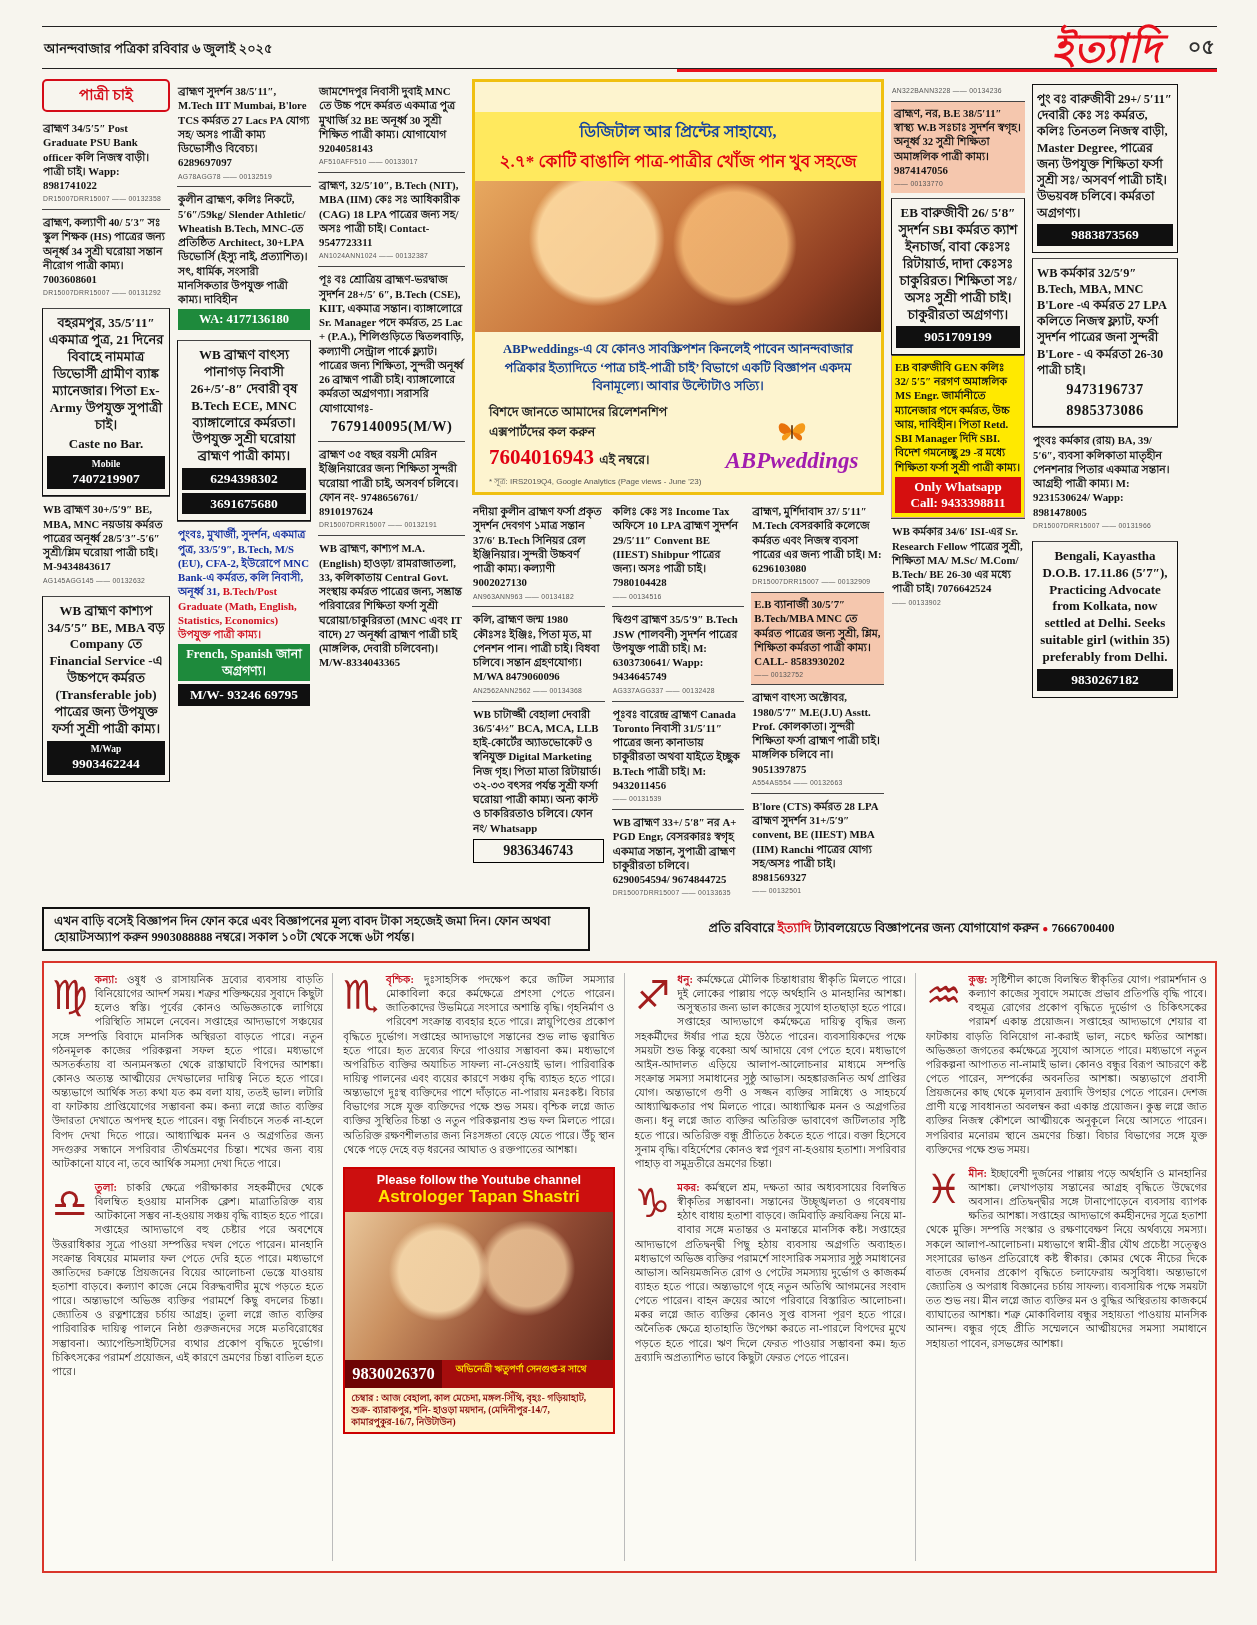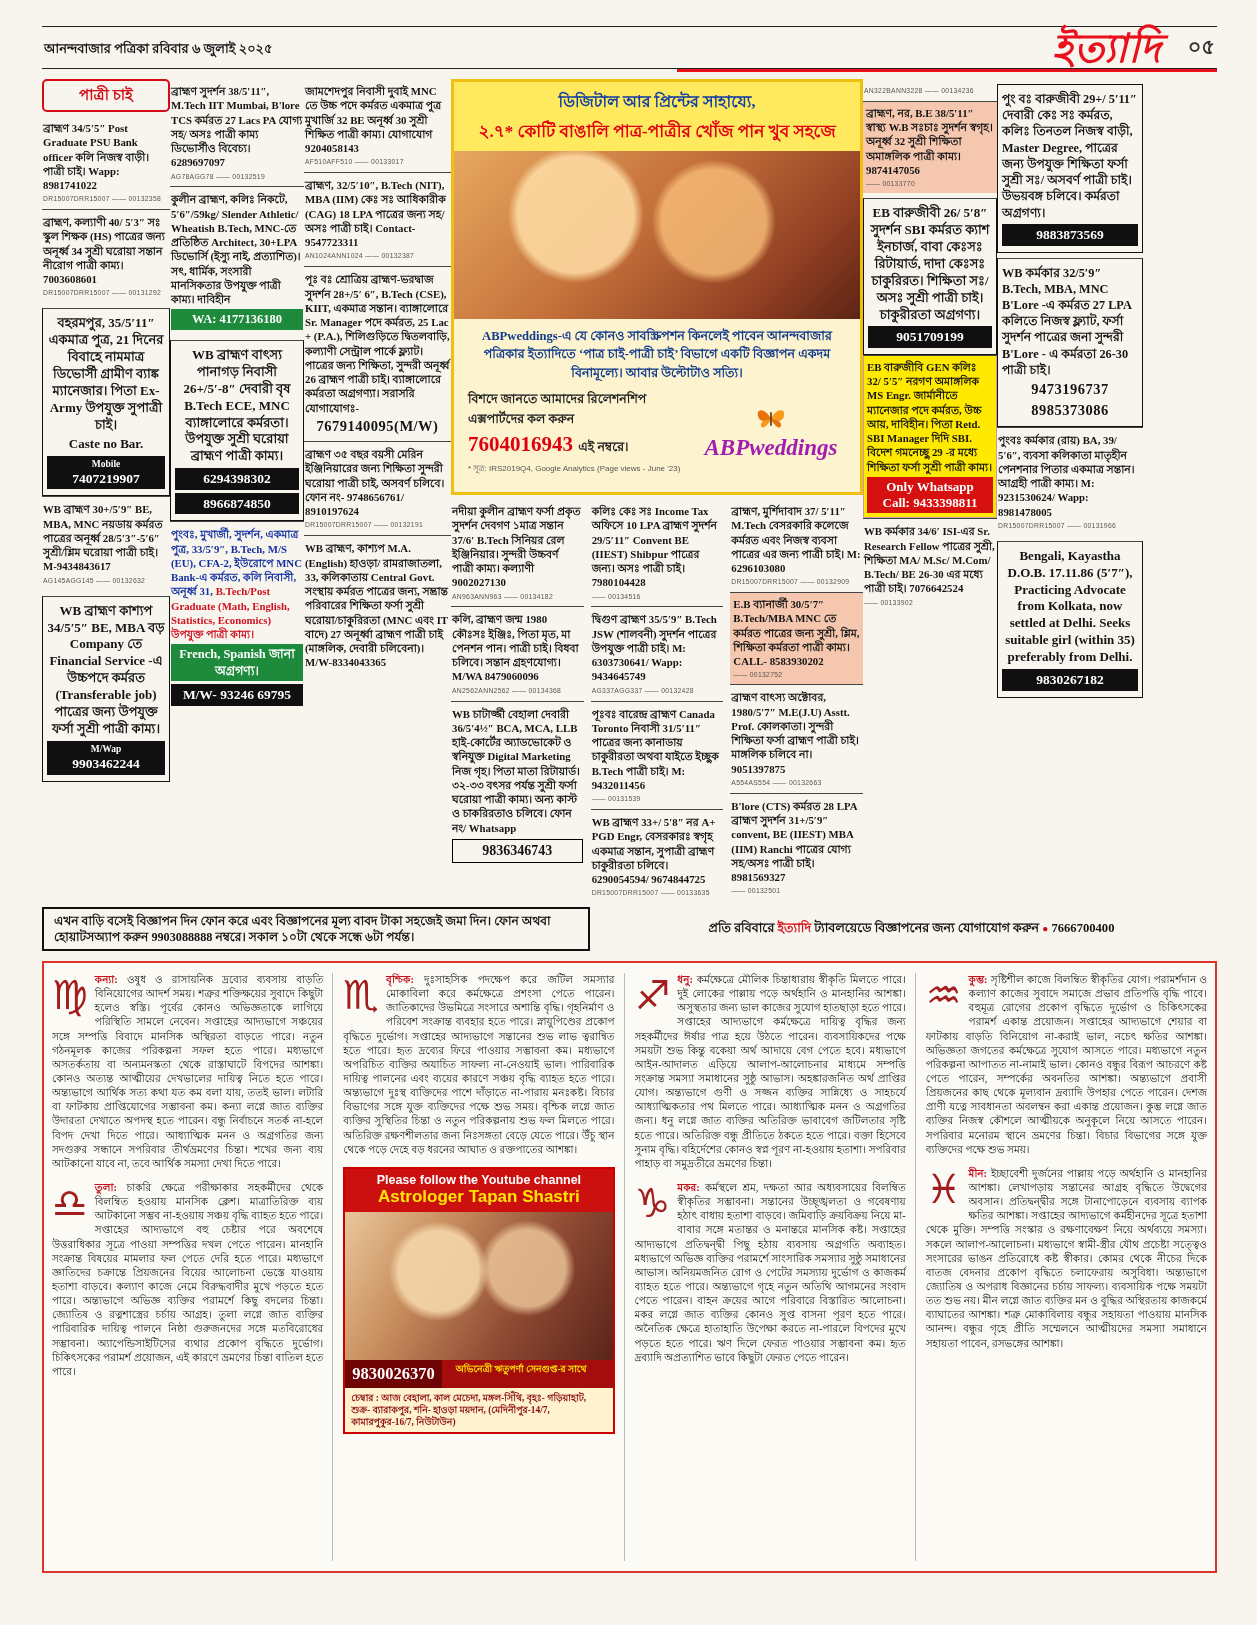--- a/index.html
+++ b/index.html
@@ -12,21 +12,21 @@
               border-top:1.5px solid #222; border-bottom:1px solid #222;
               padding:4px 2px 2px; position:relative; }
   .mh-left { font-size:13px; font-weight:600; padding-bottom:6px; }
   .mh-right { display:flex; align-items:flex-end; }
   .itetc { color:#e8111c; font-size:40px; font-weight:800; font-style:italic; line-height:0.85; letter-spacing:1px; }
   .pageno { font-size:21px; font-weight:700; margin-left:26px; color:#333; }
   .masthead::after { content:""; position:absolute; right:0; bottom:-4px; width:46%; height:3px; background:#e8111c; }
 
   
   .classifieds { display:grid; grid-template-columns:128px 134px 147px 412px 134px 146px;
-                 margin-top:10px; height:822px; overflow:hidden; }
+                 column-gap:7px; margin-top:10px; height:822px; overflow:hidden; }
   .col { overflow:hidden; }
   .sec-title { border:2px solid #d40c18; color:#d40c18; border-radius:5px; text-align:center;
                font-weight:800; font-size:15px; padding:2px 0; margin-bottom:4px; }
   .ad { padding:5px 1px 5px; font-size:10.8px; line-height:1.32; font-weight:600; text-align:left; }
   .ad + .ad { border-top:1px solid #444; }
   .adcode { font-size:6.8px; color:#555; margin-top:3px; font-weight:400;
             font-family:"Liberation Sans", sans-serif; letter-spacing:.3px; }
   .band { display:block; background:#101010; color:#fff; text-align:center; font-weight:800;
           font-size:13.5px; padding:2px 0; margin-top:3px; }
   .band .blabel { display:block; font-size:9.5px; font-weight:700; }
@@ -41,21 +41,21 @@
   .phonebox { border:1.5px solid #000; font-weight:800; font-size:14px; text-align:center;
               padding:2px; margin-top:4px; }
   .blue { color:#1430a0; }
   .redtx { color:#d01020; }
   .t2 { font-weight:800; margin-top:2px; text-align:center; }
 
   
   .center-col { display:flex; flex-direction:column; overflow:hidden; }
   .abp { border:3px solid #f0c010; background:#fdf4cf; height:410px; overflow:hidden;
          display:flex; flex-direction:column; }
-  .abp-head { background:#ffe95e; text-align:center; padding:7px 10px 5px; }
+  .abp-head { background:#ffe95e; text-align:center; padding:7px 10px 5px;margin-top:30px; }
   .abp-head .h1 { color:#1240a0; font-weight:800; font-size:16px; }
   .abp-head .h2 { color:#e00012; font-weight:800; font-size:17px; margin-top:2px; }
   .abp-photo { height:168px; background:
       radial-gradient(circle at 30% 38%, rgba(255,222,166,.85) 0 58px, transparent 68px),
       radial-gradient(circle at 64% 42%, rgba(250,192,122,.8) 0 52px, transparent 62px),
       linear-gradient(135deg,#e7a85f,#c4703a 45%,#8e3d22 80%,#5c2414); }
   .abp-body { padding:8px 14px 4px; text-align:center; }
   .abp-body .b { margin:0; color:#103a8c; font-weight:700; font-size:12.6px; line-height:1.45; }
   .ctarow { display:flex; margin-top:8px; align-items:center; }
   .ctaleft { flex:1; text-align:left; }
@@ -155,21 +155,21 @@
         <span>ব্রাহ্মণ সুদর্শন 38/5′11″, M.Tech IIT Mumbai, B'lore TCS কর্মরত 27 Lacs PA যোগ্য সহ/ অসঃ পাত্রী কাম্য ডিভোর্সীও বিবেচ্য। 6289697097</span>
         <div class="adcode">AG78AGG78 —— 00132519</div>
       </article>
       <article class="ad">
         <span>কুলীন ব্রাহ্মণ, কলিঃ নিকটে, 5′6″/59kg/ Slender Athletic/ Wheatish B.Tech, MNC-তে প্রতিষ্ঠিত Architect, 30+LPA ডিভোর্সি (ইস্যু নাই, প্রত্যাশিত)। সৎ, ধার্মিক, সংসারী মানসিকতার উপযুক্ত পাত্রী কাম্য। দাবিহীন</span>
         <div class="band green">WA: 4177136180</div>
       </article>
       <article class="ad frame serifbox">
         <span>WB ব্রাহ্মণ বাৎস্য পানাগড় নিবাসী 26+/5′-8″ দেবারী বৃষ B.Tech ECE, MNC ব্যাঙ্গালোরে কর্মরতা। উপযুক্ত সুশ্রী ঘরোয়া ব্রাহ্মণ পাত্রী কাম্য।</span>
         <div class="band">6294398302</div>
-        <div class="band">8966874850</div>
+        <div class="band">3691675680</div>
       </article>
       <article class="ad">
         <span class="blue">পুংবঃ, মুখার্জী, সুদর্শন, একমাত্র পুত্র, 33/5′9″, B.Tech, M/S (EU), CFA-2, ইউরোপে MNC Bank-এ কর্মরত, কলি নিবাসী, অনূর্ধ্ব 31,</span>
         <span class="redtx"> B.Tech/Post Graduate (Math, English, Statistics, Economics) উপযুক্ত পাত্রী কাম্য।</span>
         <div class="band green">French, Spanish জানা অগ্রগণ্য।</div>
         <div class="band">M/W- 93246 69795</div>
       </article>
     </div>
 
     <div class="col">

